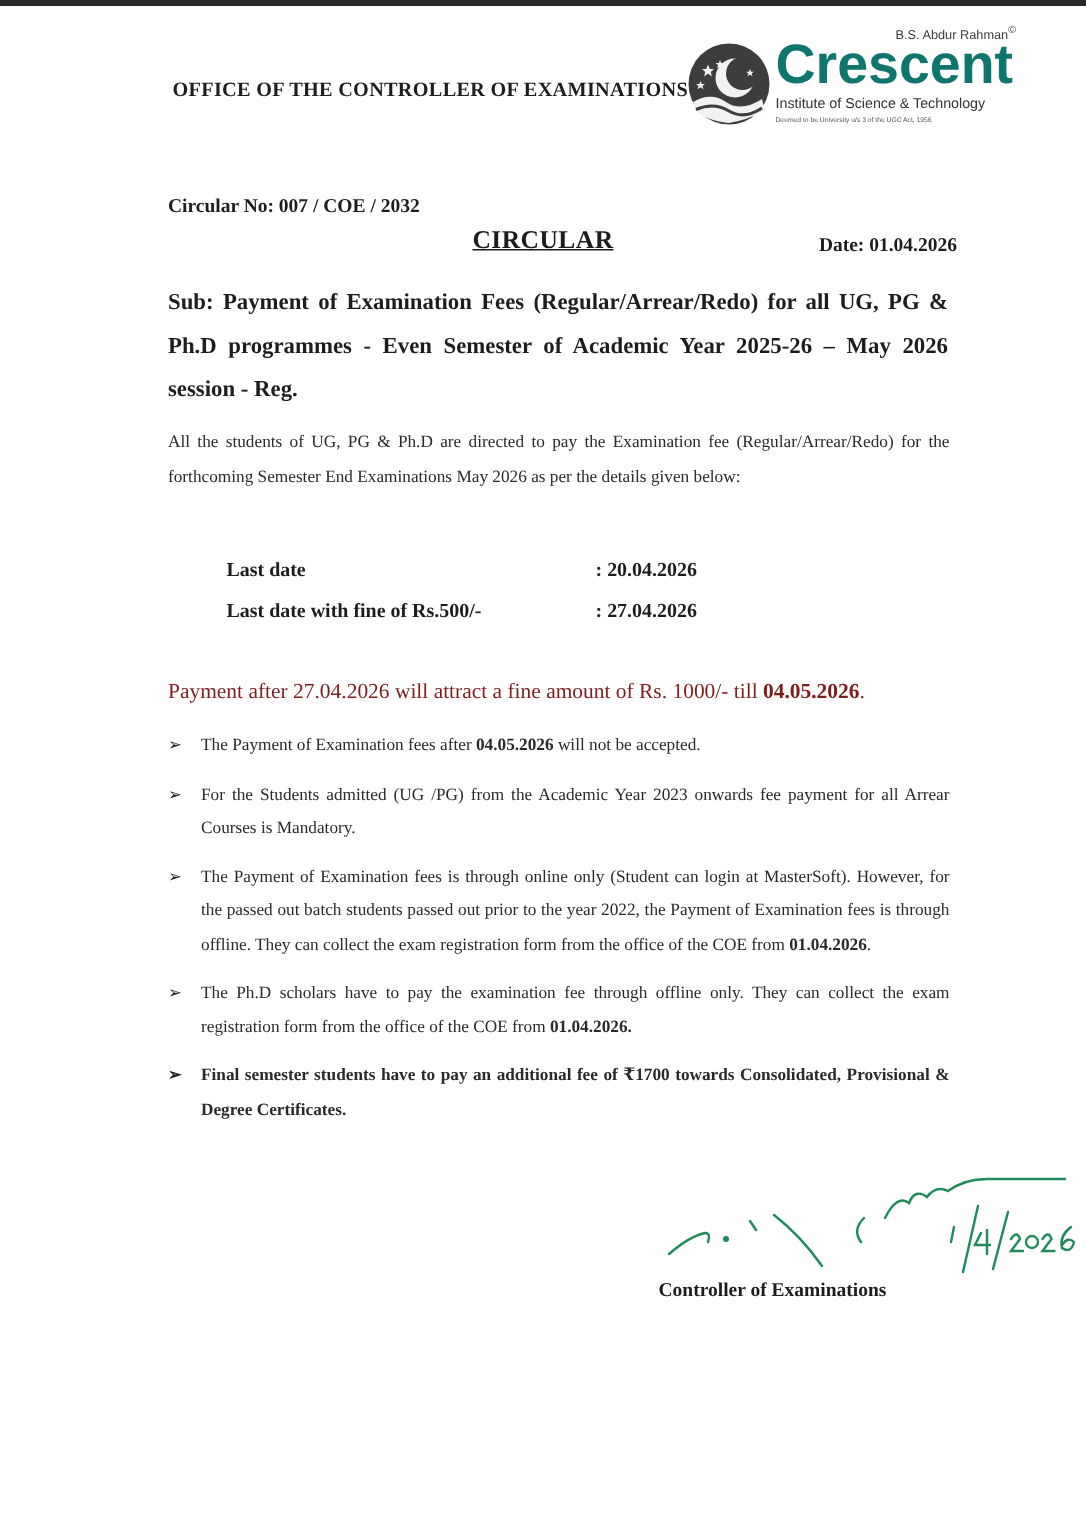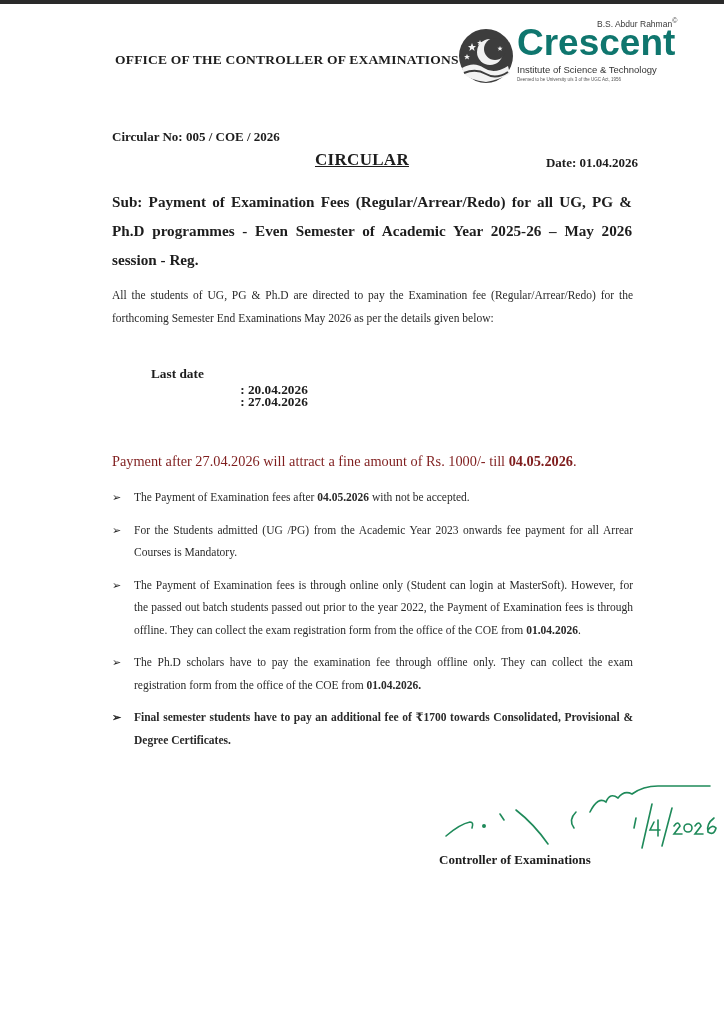--- a/index.html
+++ b/index.html
@@ -39,21 +39,21 @@
   }
   .subject {
     position: absolute; left: 112px; top: 187px; width: 520px; font-size: 15.2px; font-weight: bold;
     line-height: 29px; text-align: justify; text-align-last: left;
   }
   .intro {
     position: absolute; left: 112px; top: 284px; width: 521px; font-size: 11.5px; line-height: 22.5px;
     text-align: justify; text-align-last: left; color: #2a2a2a;
   }
   .dates-table { position: absolute; left: 151px; top: 366px; font-size: 13.3px; font-weight: bold; }
-  .dates-row { display: flex; height: 27.5px; align-items: center; flex-direction: column; }
+  .dates-row { display: flex; height: 27.5px; align-items: center; }
   .dates-label { width: 246px; }
   .fine-note { position: absolute; left: 112px; top: 453px; font-size: 14.3px; white-space: nowrap; color: #7f1d1d; }
   .fine-note b { font-weight: bold; }
   .bullets { position: absolute; left: 112px; top: 486px; width: 521px; font-size: 11.5px; color: #2a2a2a; }
   .bullet { position: relative; padding-left: 22px; line-height: 22.5px; margin-bottom: 10px; text-align: justify; text-align-last: left; }
   .bullet .arrow { position: absolute; left: 0; top: 0; font-size: 11px; color: #222; }
   .bullet b { font-weight: bold; }
   .bullet.strong { font-weight: bold; }
   .signature { position: absolute; left: 438px; top: 772px; width: 290px; height: 80px; }
   .sig-title { position: absolute; left: 439px; top: 852px; font-size: 13px; font-weight: bold; white-space: nowrap; }
@@ -77,43 +77,44 @@
     <polygon points="9,26 9.8,28 12,28 10.3,29.3 11,31.5 9,30.2 7,31.5 7.7,29.3 6,28 8.2,28" fill="#f2f2f2"></polygon>
     <polygon points="42,18 42.7,19.8 44.6,19.8 43.1,21 43.7,22.8 42,21.7 40.3,22.8 40.9,21 39.4,19.8 41.3,19.8" fill="#f2f2f2"></polygon>
   </svg>
   <div class="logo-founder"><span>B.S. Abdur Rahman</span><sup>©</sup></div>
   <div class="logo-name">Crescent</div>
   <div class="logo-inst">Institute of Science &amp; Technology</div>
   <div class="logo-deemed">Deemed to be University u/s 3 of the UGC Act, 1956</div>
 </div>
 
 <div class="date">Date: 01.04.2026</div>
-<div class="circ-no">Circular No: 005 / COE / 2026</div>
+<div class="circ-no">Circular No: 007 / COE / 2032</div>
 <div class="circ-head">CIRCULAR</div>
 
 <div class="subject">Sub: Payment of Examination Fees (Regular/Arrear/Redo) for all UG, PG &amp; Ph.D programmes - Even Semester of Academic Year 2025-26 – May 2026 session - Reg.</div>
 
 <div class="intro">All the students of UG, PG &amp; Ph.D are directed to pay the Examination fee (Regular/Arrear/Redo) for the forthcoming Semester End Examinations May 2026 as per the details given below:</div>
 
 <div class="dates-table">
   <div class="dates-row">
     <span class="dates-label">Last date</span>
     <span>: 20.04.2026</span>
   </div>
   <div class="dates-row">
+    <span class="dates-label">Last date with fine of Rs.500/-</span>
     <span>: 27.04.2026</span>
   </div>
 </div>
 
 <div class="fine-note"><span>Payment after 27.04.2026 will attract a fine amount of Rs. 1000/- till </span><b>04.05.2026</b><span>.</span></div>
 
 <div class="bullets">
   <div class="bullet">
     <span class="arrow">➢</span>
-    <span>The Payment of Examination fees after </span><b>04.05.2026</b><span> with not be accepted.</span>
+    <span>The Payment of Examination fees after </span><b>04.05.2026</b><span> will not be accepted.</span>
   </div>
   <div class="bullet">
     <span class="arrow">➢</span>
     <span>For the Students admitted (UG /PG) from the Academic Year 2023 onwards fee payment for all Arrear Courses is Mandatory.</span>
   </div>
   <div class="bullet">
     <span class="arrow">➢</span>
     <span>The Payment of Examination fees is through online only (Student can login at MasterSoft). However, for the passed out batch students passed out prior to the year 2022, the Payment of Examination fees is through offline. They can collect the exam registration form from the office of the COE from </span><b>01.04.2026</b><span>.</span>
   </div>
   <div class="bullet">

